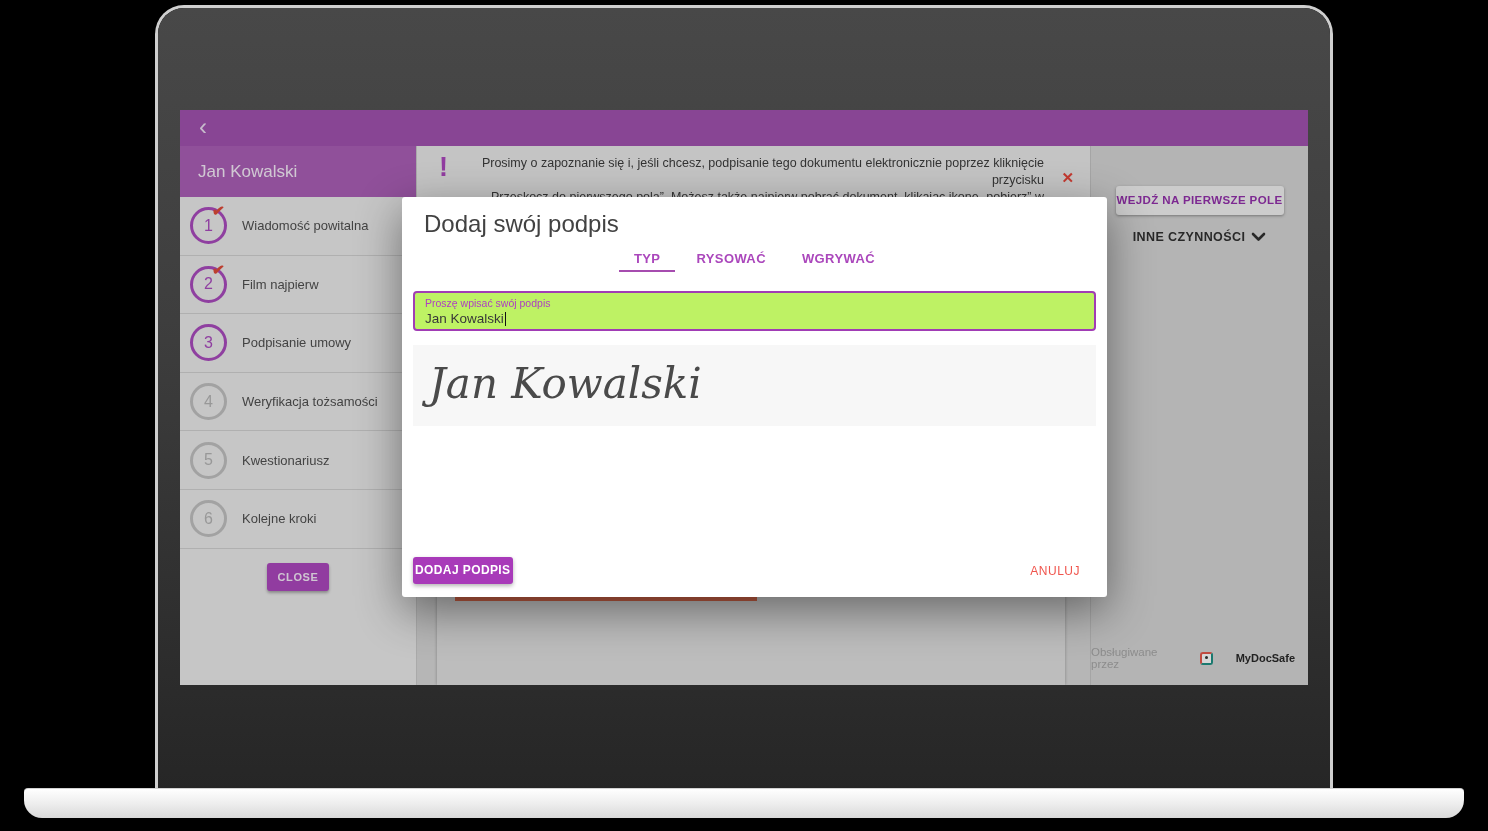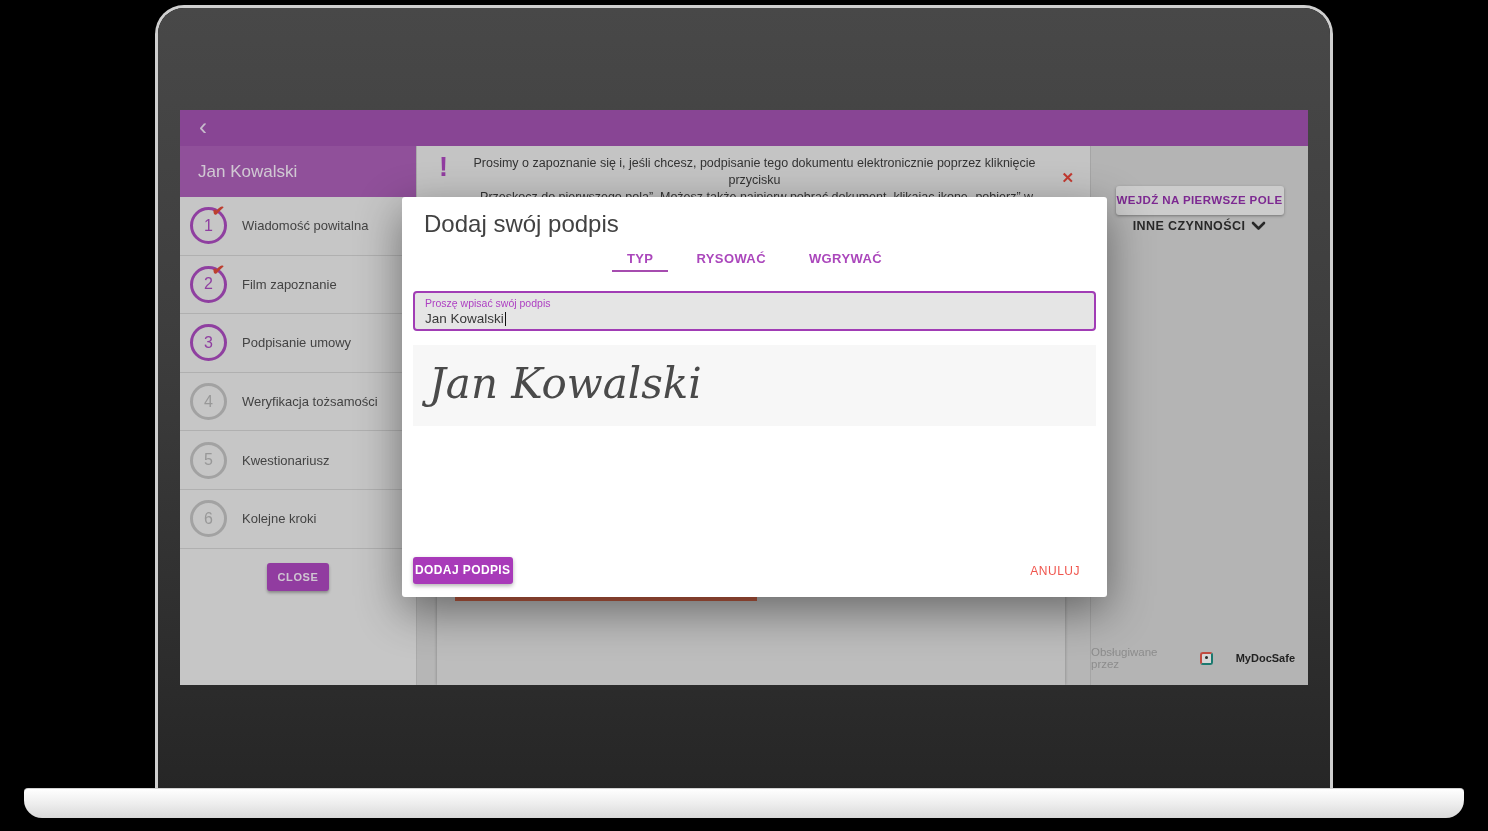--- a/index.html
+++ b/index.html
@@ -44,53 +44,53 @@
   .close-btn{display:inline-block;margin-top:14px;width:62px;height:28px;line-height:28px;
     background:#ab47bc;color:#f3e8f6;font-size:11px;font-weight:bold;letter-spacing:.6px;
     border-radius:3px;box-shadow:0 2px 3px rgba(0,0,0,.3);}
 
   
   .main{position:absolute;left:237px;top:36px;width:673px;height:539px;background:#d6d6d6;}
   .notif{position:absolute;left:0;top:0;width:673px;height:66px;background:#e7e7e7;}
   .excl{position:absolute;left:22px;top:6px;font-size:27px;font-weight:bold;color:#ab47bc;}
   .notif-text{position:absolute;left:48px;right:46px;top:9px;text-align:center;
     font-size:12.5px;line-height:17px;color:#3c3c3c;}
-  .notif-text span{display:block;}
+  .notif-text span{display:block;text-align:right;}
   .notif-x{position:absolute;right:16px;top:23px;font-size:15px;font-weight:bold;color:#e5453a;}
   .page{position:absolute;left:20px;top:66px;width:628px;height:473px;background:#dedede;
     box-shadow:0 0 3px rgba(0,0,0,.28);}
   .sig-field{position:absolute;left:18px;top:383px;width:302px;height:6px;background:#dd6a4c;}
 
   
   .rpanel{position:absolute;left:910px;top:36px;width:218px;height:539px;background:#d4d4d4;
     border-left:1px solid #c2c2c2;}
   .enter-btn{margin:40px auto 0 auto;width:168px;height:29px;line-height:29px;background:#f0f0f0;
     border-radius:3px;box-shadow:0 1px 3px rgba(0,0,0,.35);text-align:center;
     font-size:11.5px;font-weight:bold;color:#9331ab;letter-spacing:.4px;}
-  .other-actions{margin-top:4px;text-align:center;font-size:12.5px;font-weight:bold;
+  .other-actions{margin-top:15px;text-align:center;font-size:12.5px;font-weight:bold;
     color:#303030;letter-spacing:.4px;}
   .other-actions svg{vertical-align:-1px;margin-left:6px;}
   .powered{position:absolute;right:13px;bottom:15px;display:flex;align-items:center;gap:23px;}
   .powered .pw-label{font-size:11.5px;color:#a5a5a5;}
   .md-icon{width:13px;height:13px;border-radius:3px;position:relative;flex:0 0 auto;
     border-top:2px solid #e2574c;border-left:2px solid #e2574c;
     border-right:2px solid #1f8f83;border-bottom:2px solid #1f8f83;background:#fdfdfd;}
   .md-icon i{position:absolute;left:3px;top:2px;width:3px;height:3px;border-radius:50%;background:#333;}
   .md-brand{font-size:11px;font-weight:bold;color:#282828;}
 
   
   .scrim{position:absolute;left:0;top:0;width:1128px;height:575px;background:rgba(0,0,0,.15);z-index:40;}
   .modal{position:absolute;left:222px;top:87px;width:705px;height:400px;background:#fff;
     border-radius:3px;box-shadow:0 14px 45px rgba(0,0,0,.45);z-index:50;}
   .m-title{position:absolute;left:22px;top:13px;font-size:24px;color:#424242;}
-  .tabs{position:absolute;left:0;right:0;top:50px;display:flex;justify-content:center;gap:13px;}
+  .tabs{position:absolute;left:0;right:0;top:50px;display:flex;justify-content:center;gap:6px;}
   .tab{padding:0 15px;height:25px;line-height:23px;font-size:13px;font-weight:bold;
     color:#ab47bc;letter-spacing:.4px;border-bottom:2px solid transparent;}
   .tab.active{border-bottom-color:#a64caf;}
-  .field{position:absolute;left:11px;right:11px;top:94px;height:40px;background:#e5e5e5;
+  .field{position:absolute;left:11px;right:11px;top:94px;height:40px;background:#bef264;
     border:2px solid #a13db5;border-radius:4px;}
   .f-label{position:absolute;left:10px;top:4px;font-size:10.5px;color:#ad3fc2;}
   .f-value{position:absolute;left:10px;top:18px;font-size:13.5px;color:#383838;
     display:flex;align-items:center;}
   .caret{width:1.5px;height:14px;background:#111;margin-left:1px;}
   .preview{position:absolute;left:11px;right:11px;top:148px;height:81px;background:#f7f7f7;}
   .sig-text{padding-left:16px;line-height:78px;font-family:"DejaVu Serif",serif;
     font-style:italic;font-size:42px;color:#4a4a4a;white-space:nowrap;}
   .add-btn{position:absolute;left:11px;bottom:13px;height:27px;line-height:27px;padding:0 2px;
     background:#a83ab9;border-radius:3px;color:#fff;font-size:12px;font-weight:bold;
@@ -122,21 +122,21 @@
         <span>1</span>
       </div>
       <span class="chk">✔</span>
       <span class="slabel">Wiadomość powitalna</span>
     </div>
     <div class="step">
       <div class="circ">
         <span>2</span>
       </div>
       <span class="chk">✔</span>
-      <span class="slabel">Film zapoznanie</span>
+      <span class="slabel">Film najpierw</span>
     </div>
     <div class="step">
       <div class="circ">
         <span>3</span>
       </div>
       <span class="slabel">Podpisanie umowy</span>
     </div>
     <div class="step todo">
       <div class="circ">
         <span>4</span>

